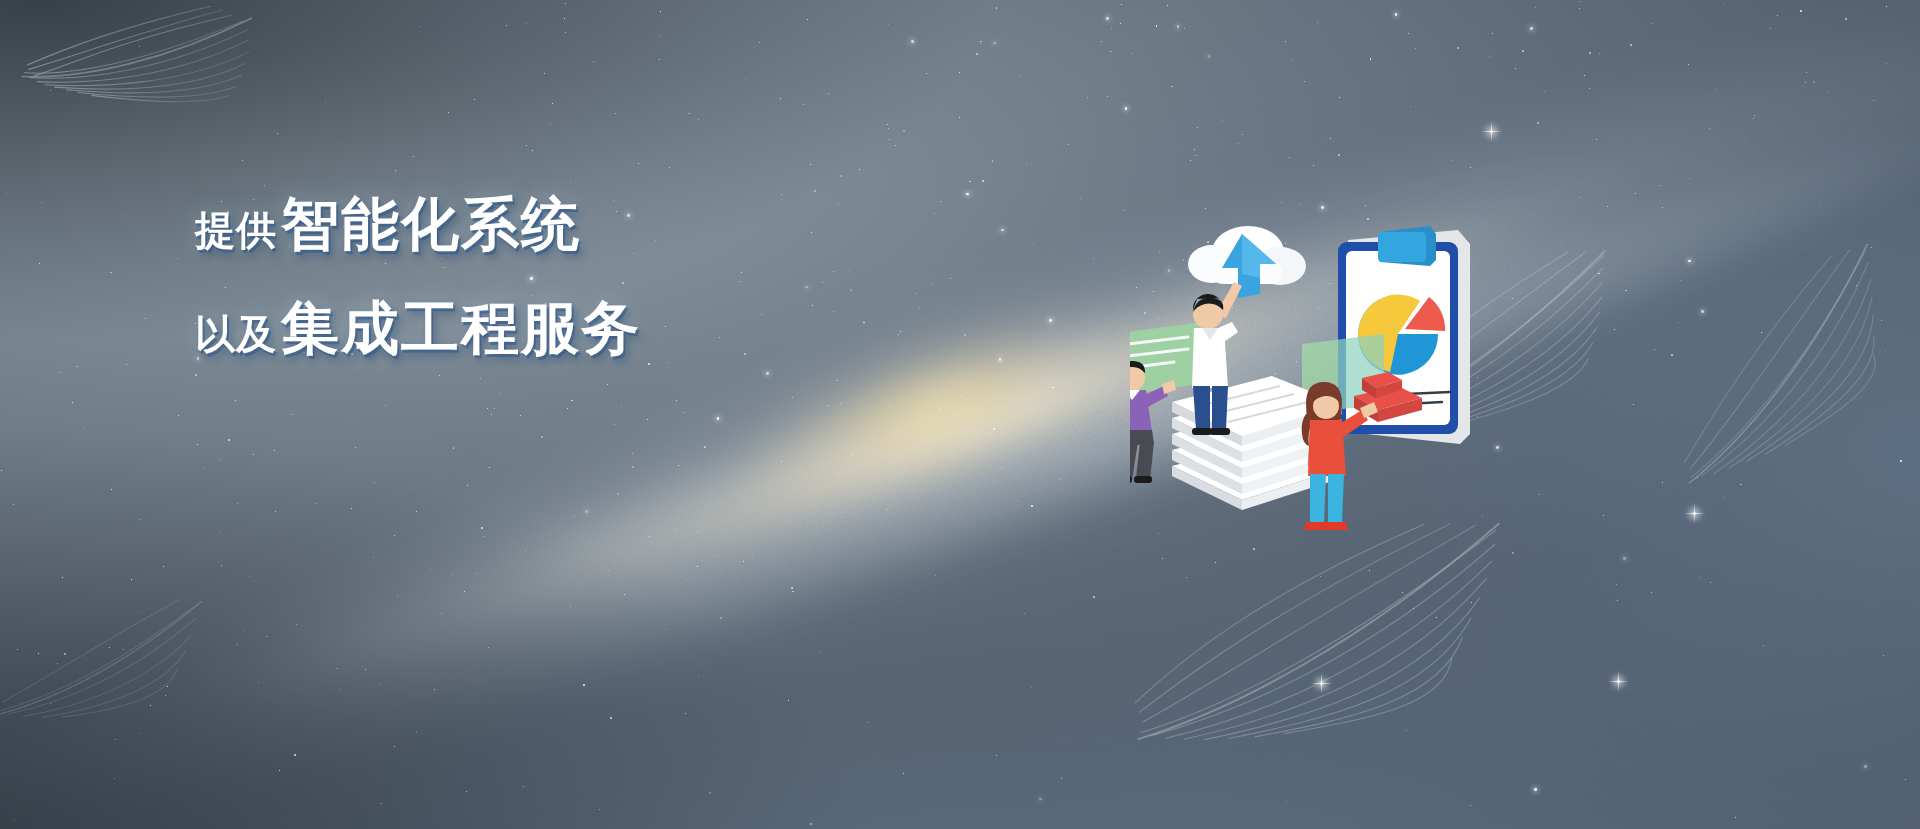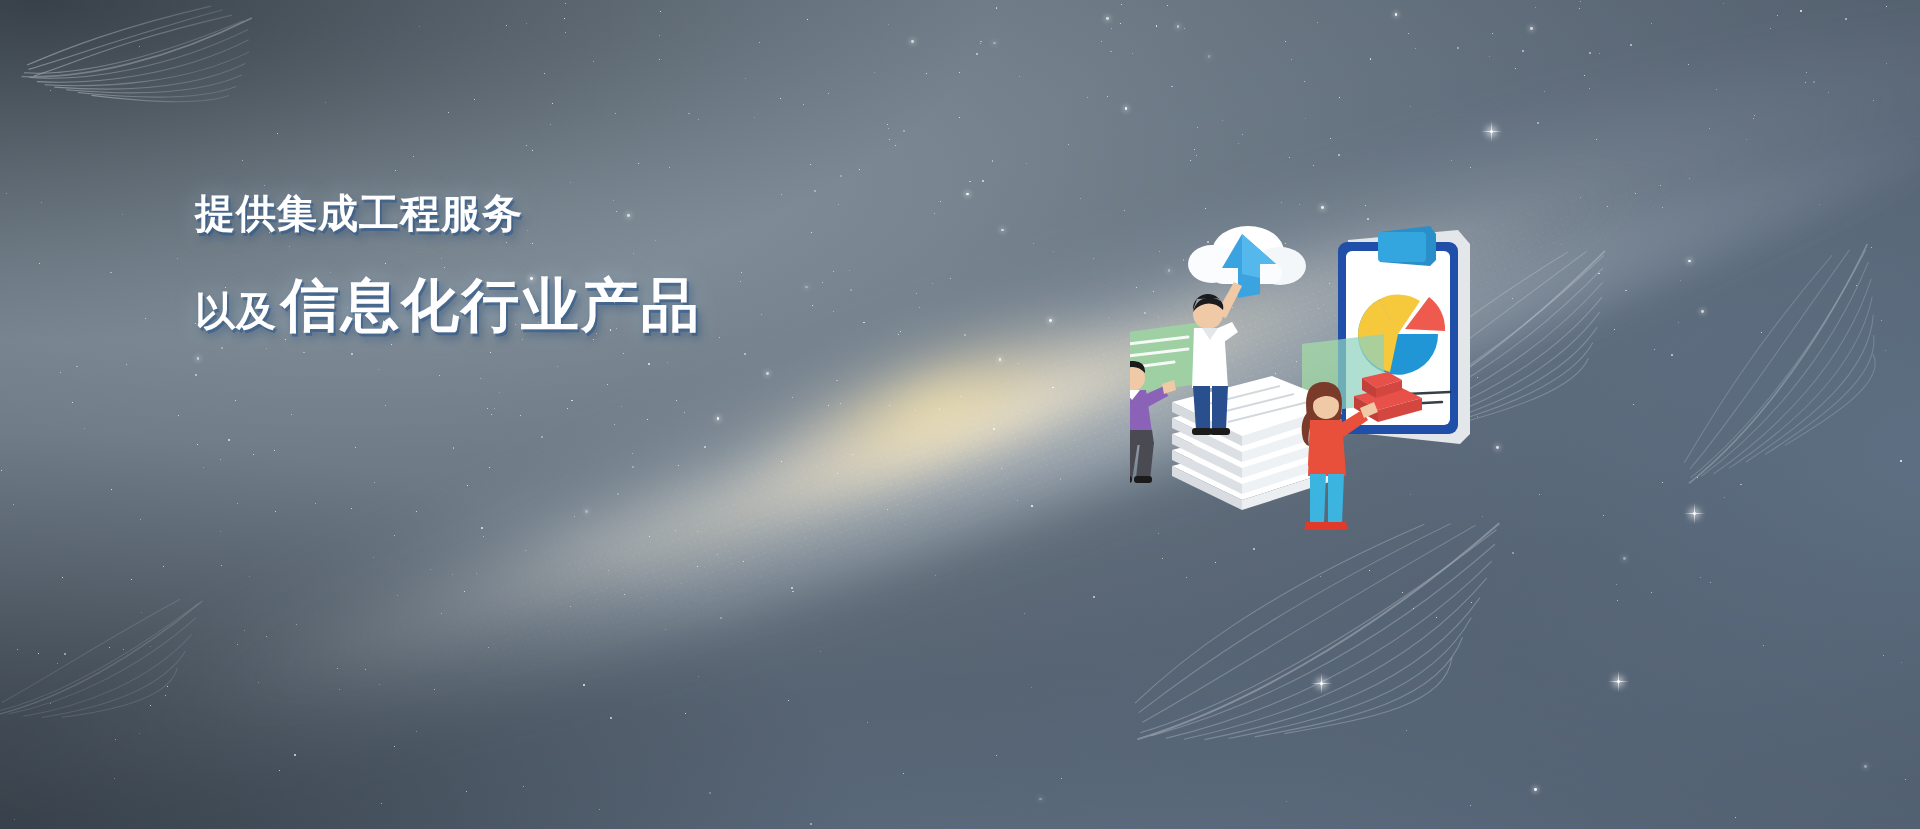--- a/index.html
+++ b/index.html
@@ -764,26 +764,26 @@
         <path d="M8 92 C56 72 118 40 196 8"></path>
       </g>
       <path d="M0 104 C70 94 146 60 218 12" stroke="#f2f7fa" stroke-opacity=".5" stroke-width="1.5" fill="none"></path>
     </svg>
   </div>
 
   <div class="headline">
 
     <div class="hl-line">
       <span class="hl-sm">提供</span>
-      <span class="hl-sm">集成工程服务</span>
+      <span class="hl-lg">智能化系统</span>
     </div>
 
     <div class="hl-line">
       <span class="hl-sm">以及</span>
-      <span class="hl-lg">信息化行业产品</span>
+      <span class="hl-lg">集成工程服务</span>
     </div>
 
   </div>
 
   <div class="illus">
     <svg viewBox="0 0 470 330" width="470" height="330">
 
       <g>
 
         <path d="M218 22 L328 12 L340 26 L340 216 L330 226 L218 214 Z" fill="#e3e7ea"></path>

